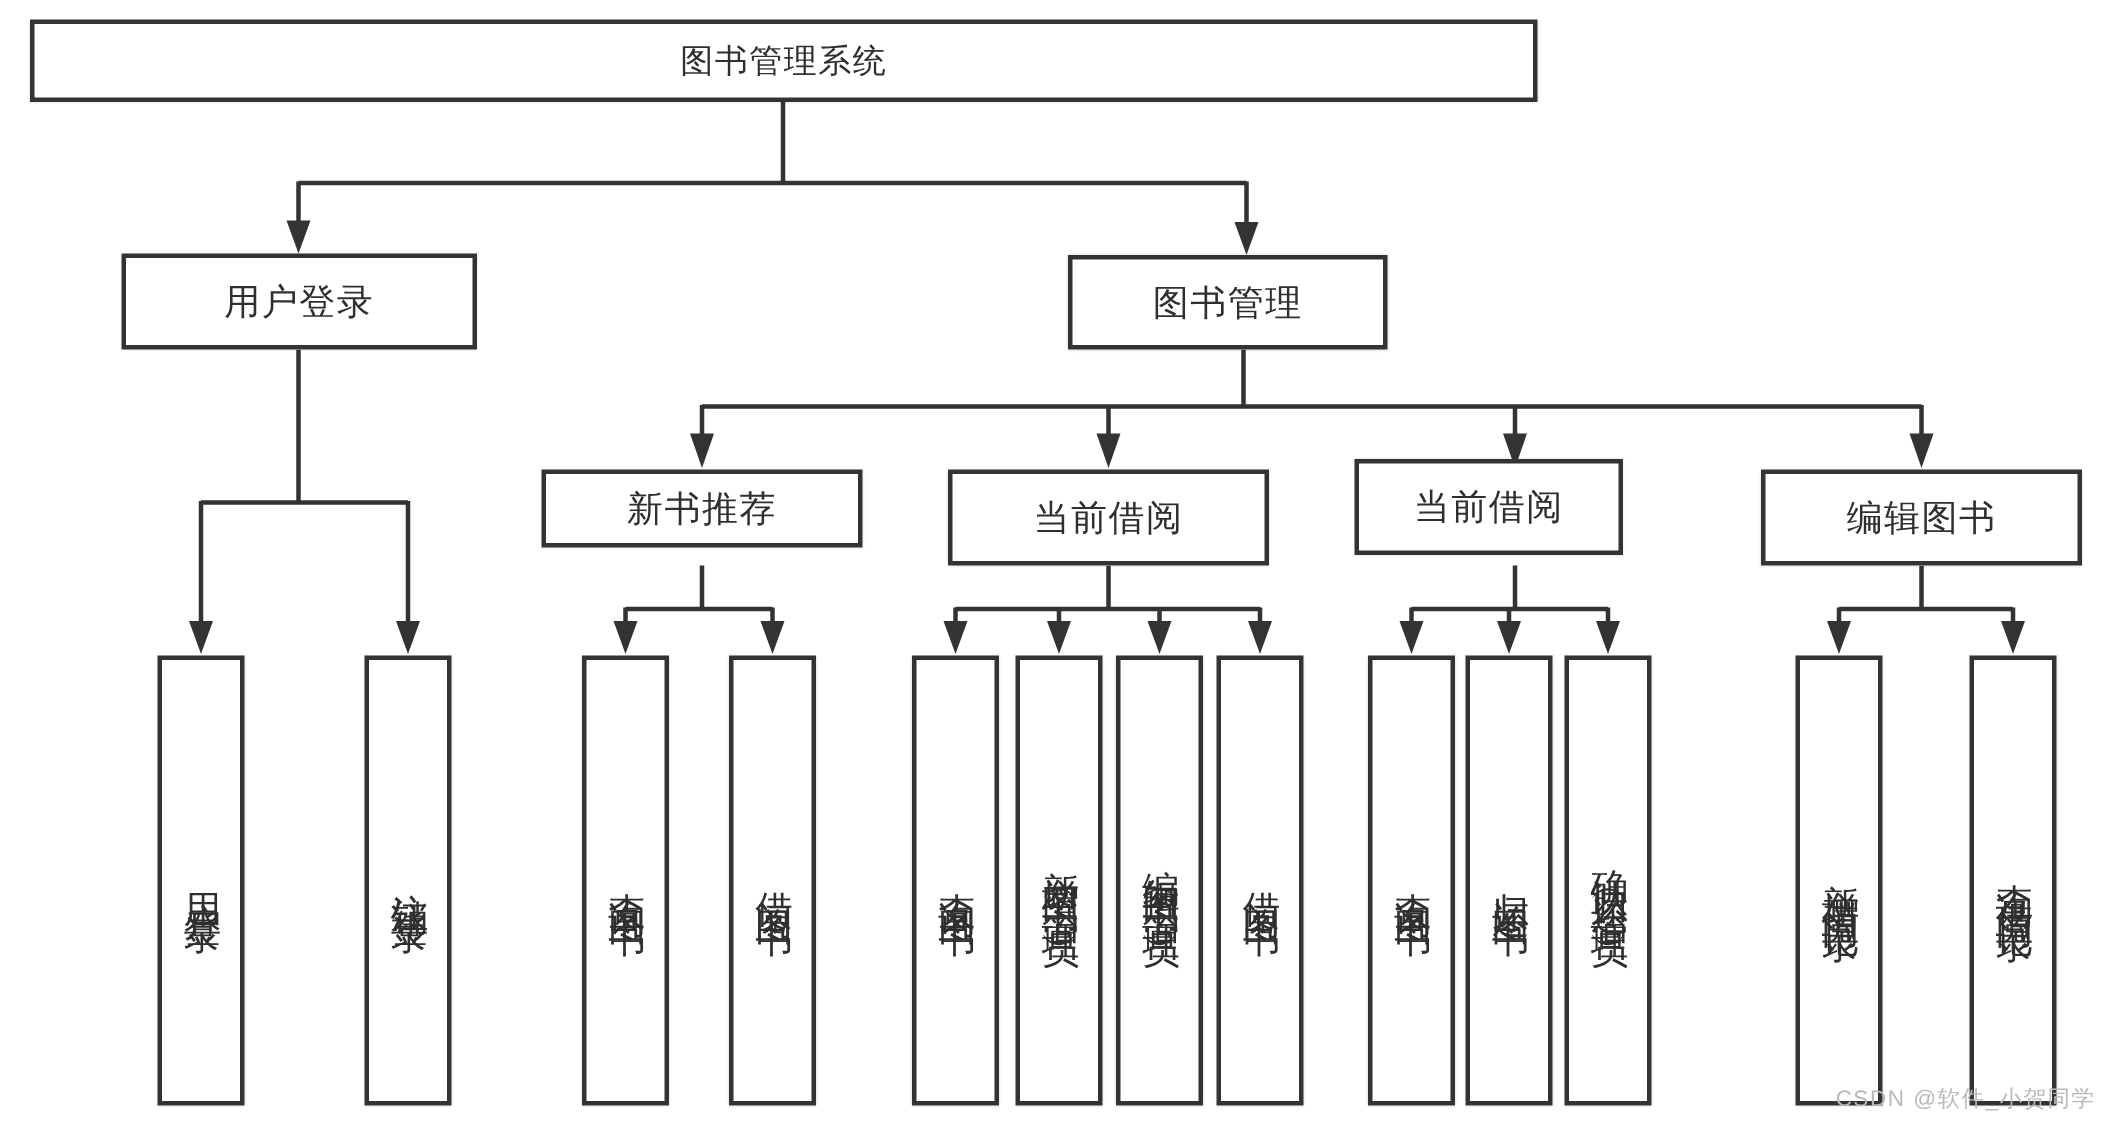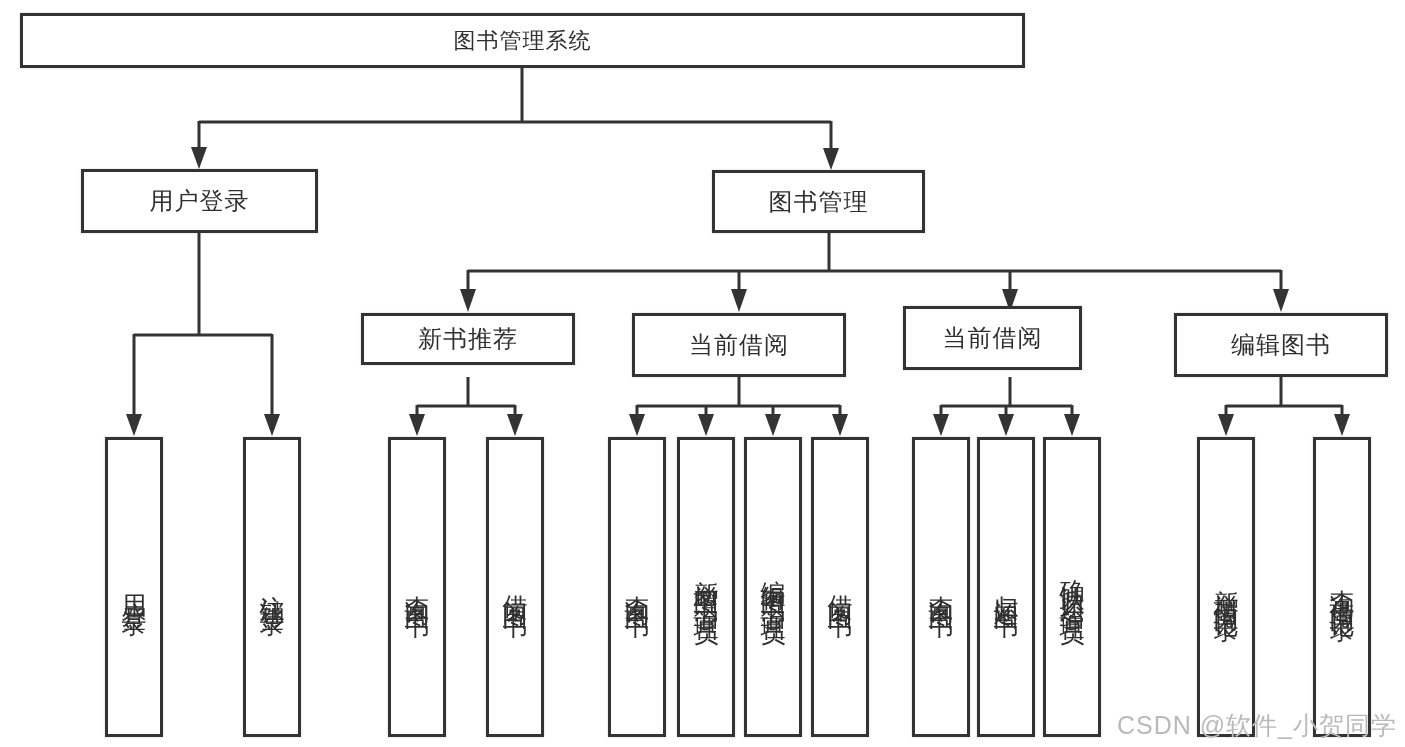--- a/index.html
+++ b/index.html
@@ -32,21 +32,21 @@
   .hlabel{font-size:24px;letter-spacing:1px;}
   .vbox span{
     writing-mode:vertical-rl;
     text-orientation:mixed;
     font-size:25px;
     letter-spacing:6px;
     line-height:1;
   }
   .watermark{
     position:absolute;right:8px;bottom:5px;
-    font-size:25px;letter-spacing:1px;
+    font-size:15px;letter-spacing:1px;
     color:var(--watermark);
   }
 </style>
 </head>
 <body>
 
 <div class="stage">
 
   <svg id="connectors" viewBox="0 0 1405 747" xmlns="http://www.w3.org/2000/svg">
     <g>

